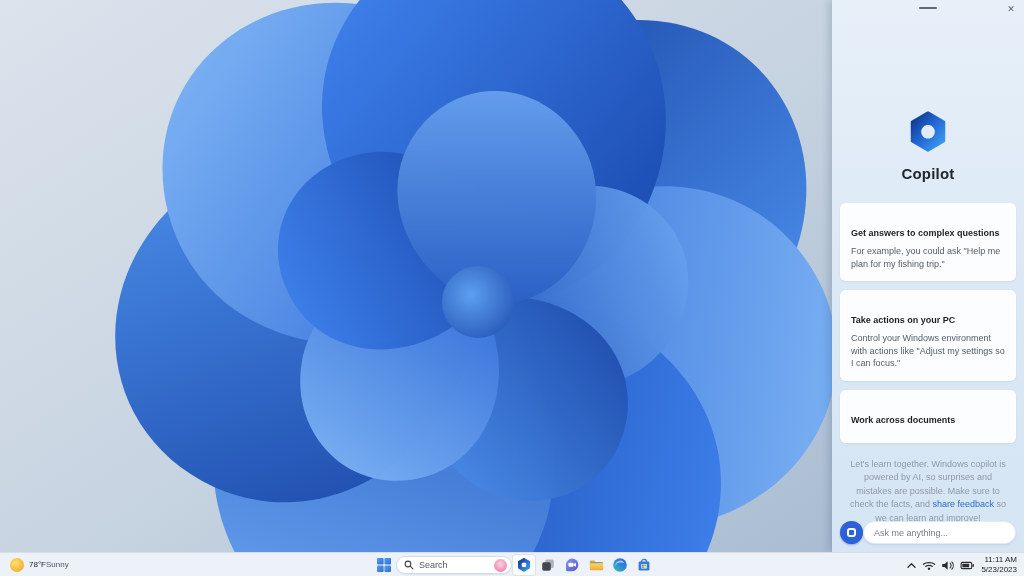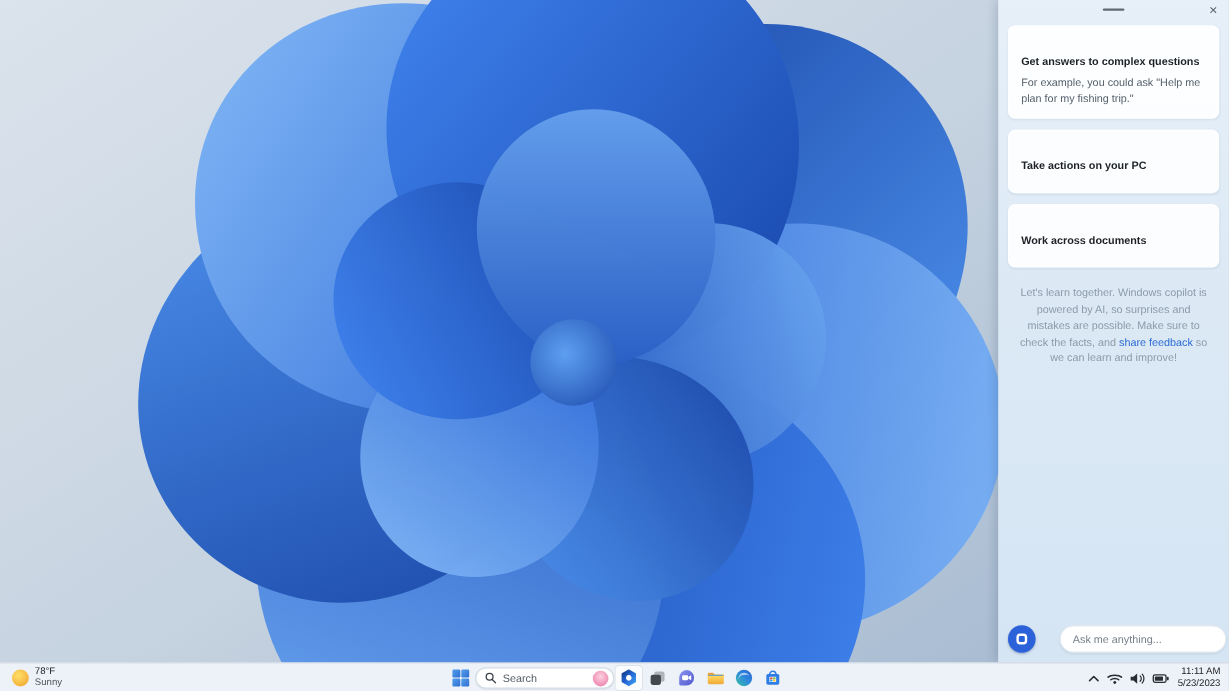--- a/index.html
+++ b/index.html
@@ -23,36 +23,36 @@
   .logo-wrap svg { width:46px; height:46px; }
   .panel-title { margin-top:6px; text-align:center; font-size:15px; font-weight:600; color:#23272c; letter-spacing:.2px; }
   .cards { margin-top:21px; padding:0 8px; display:flex; flex-direction:column; gap:9px; }
   .card { background:rgba(253,254,255,.95); border:1px solid rgba(255,255,255,.9);
     border-radius:6px; padding:24px 10px 10px; box-shadow:0 1px 2px rgba(40,60,90,.08); cursor:pointer; }
   .card-title { font-size:9px; font-weight:700; color:#1d2125; margin-bottom:7px; }
   .card-body { font-size:9px; color:#55606b; line-height:1.4; }
   .disclaimer { margin-top:15px; padding:0 13px; text-align:center; font-size:9px;
     line-height:1.5; color:#8d9aa8; }
   .disclaimer a { color:#2a6bd4; text-decoration:none; cursor:pointer; }
-  .input-row { position:absolute; left:8px; right:8px; bottom:8px; display:flex; align-items:center; gap:20px; }
+  .input-row { position:absolute; left:8px; right:8px; bottom:8px; display:flex; align-items:center; gap:0; }
   .input-badge { width:23px; height:23px; border-radius:50%; background:#2b62d9; flex:0 0 auto;
     display:flex; align-items:center; justify-content:center; box-shadow:0 1px 2px rgba(20,40,90,.3); }
   .input-badge .ring { width:9px; height:9px; border:2px solid #fff; border-radius:3px; }
   .ask-input { flex:1; height:23px; border-radius:12px; border:1px solid #e3e9f0; background:#fff;
     padding:0 10px; font-size:9px; color:#333; box-shadow:0 1px 2px rgba(40,60,90,.10); outline:none; }
   .ask-input::placeholder { color:#767f89; }
 
   
   .taskbar { position:absolute; left:0; bottom:0; width:1024px; height:24px;
     background:rgba(238,243,249,.96); border-top:1px solid rgba(120,140,160,.18); }
   .weather { position:absolute; left:5px; top:0; height:24px; display:flex; align-items:center; gap:5px;
     padding:0 5px; border-radius:4px; cursor:pointer; }
   .sun { width:14px; height:14px; border-radius:50%;
     background:radial-gradient(circle at 38% 35%, #ffe169 0%, #f7bc46 55%, #ef9d2e 100%); }
-  .weather-text { display:flex; flex-direction:column; justify-content:flex-end; line-height:1.12; }
+  .weather-text { display:flex; flex-direction:row; justify-content:flex-end; line-height:1.12; }
   .weather-temp { font-size:8px; color:#1d1d1d; }
   .weather-cond { font-size:8px; color:#4d565e; }
 
   .tb-center { position:absolute; left:372px; top:0; height:24px; display:flex; align-items:center; gap:0; }
   .tb-btn { width:24px; height:22px; display:flex; align-items:center; justify-content:center;
     border:none; background:none; border-radius:4px; cursor:pointer; padding:0; }
   .tb-btn.active { background:rgba(255,255,255,.72); box-shadow:inset 0 0 0 1px rgba(120,140,160,.22); }
   .tb-btn svg { width:16px; height:16px; display:block; }
   .search-pill { height:18px; width:116px; background:#fff; border:1px solid #d4dce4; border-radius:10px;
     display:flex; align-items:center; gap:5px; padding:0 4px 0 7px; cursor:pointer;
@@ -133,28 +133,35 @@
         <path transform="rotate(288)" fill="url(#p4)" d="M0,6 C-52,-118 18,-262 148,-266 C268,-268 342,-152 296,-38 C252,68 96,122 0,6 Z"></path>
       </g>
       <circle r="34" fill="url(#pc)"></circle>
     </g>
   </svg>
 
   <aside class="copilot-panel">
     <div class="panel-handle"></div>
     <button class="panel-close">✕</button>
 
+    <div class="logo-wrap">
+      <svg>
+          <use href="#copilotLogo"></use>
+        </svg>
+      <div class="panel-title">Copilot</div>
+    </div>
 
     <div class="cards">
       <div class="card">
         <div class="card-title">Get answers to complex questions</div>
         <div class="card-body">For example, you could ask "Help me plan for my fishing trip."</div>
       </div>
       <div class="card">
         <div class="card-title">Take actions on your PC</div>
+        <div class="card-body">Control your Windows environment with actions like "Adjust my settings so I can focus."</div>
       </div>
       <div class="card">
         <div class="card-title">Work across documents</div>
       </div>
     </div>
 
     <p class="disclaimer"><span>Let's learn together. Windows copilot is powered by AI, so surprises and mistakes are possible. Make sure to check the facts, and </span><a>share feedback</a><span> so we can learn and improve!</span></p>
 
     <div class="input-row">
       <div class="input-badge">

